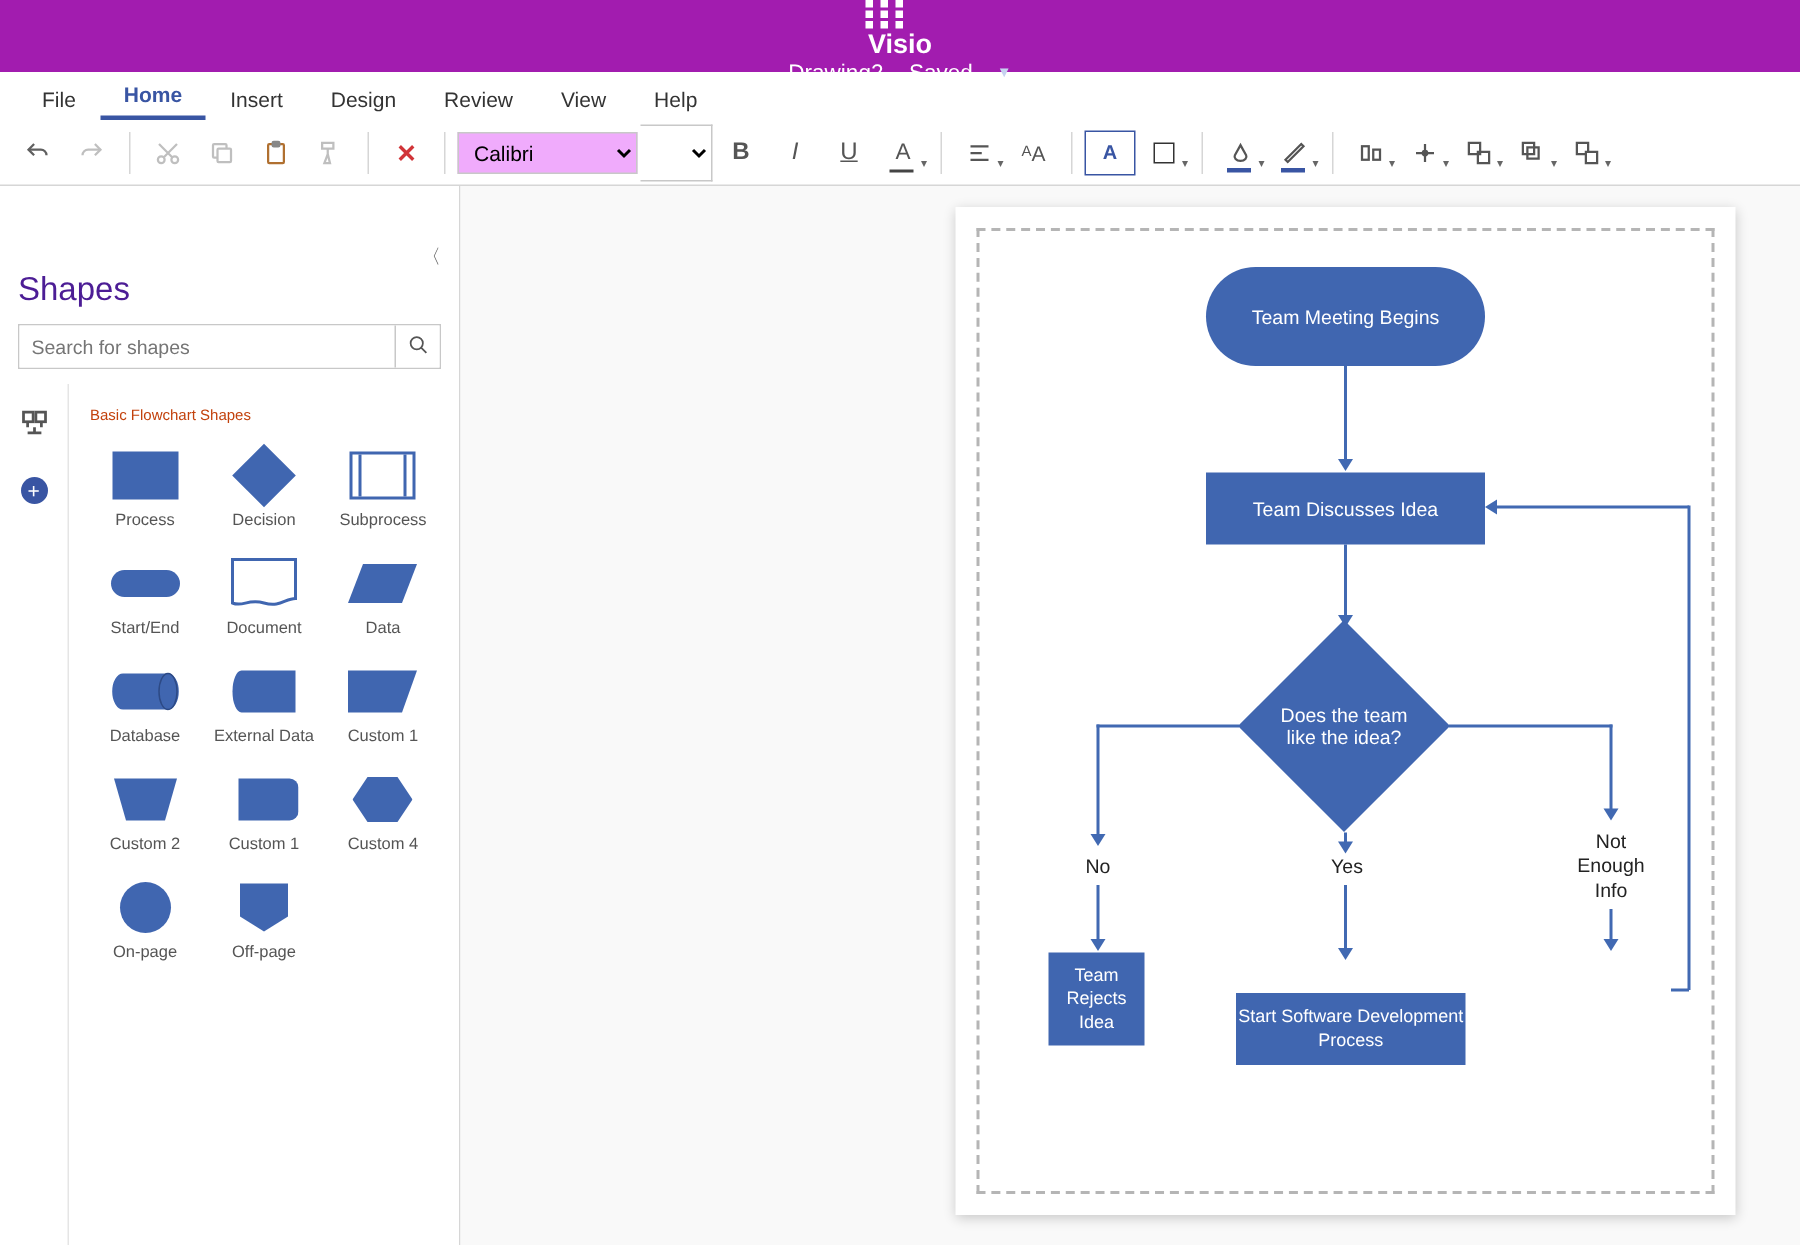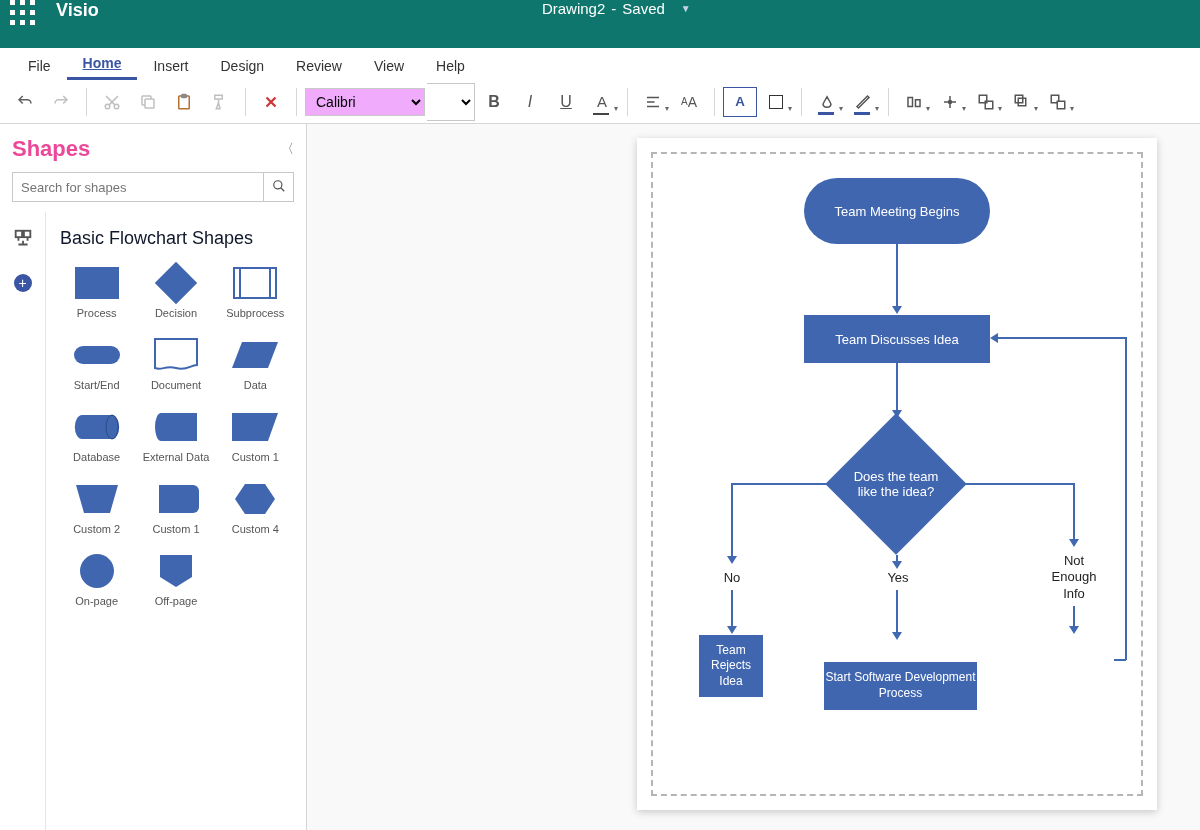--- a/index.html
+++ b/index.html
@@ -1,59 +1,59 @@
 <!DOCTYPE html>
 <html><head>
 <meta charset="utf-8">
 <style>
 * { box-sizing: border-box; margin: 0; padding: 0; }
 body { font-family: 'Segoe UI', Arial, sans-serif; font-size: 14px; background: #fff; overflow: hidden; }
 
 
-.titlebar { background: #0f766e; height: 48px; display: flex; align-items: flex-start; color: #fff; padding: 0 10px; }
+.titlebar { background: #a21caf; height: 48px; display: flex; align-items: center; color: #fff; padding: 0 10px; flex-direction: column; }
 .app-launcher { width: 28px; height: 28px; display: grid; grid-template-columns: repeat(3,1fr); grid-template-rows: repeat(3,1fr); gap: 2px; margin-right: 18px; cursor: pointer; }
 .app-launcher div { background: #fff; width: 5px; height: 5px; }
 .app-name { font-size: 18px; font-weight: 600; }
 .doc-title { flex: 1; text-align: center; font-size: 15px; display: flex; justify-content: center; align-items: center; gap: 6px; }
 .doc-title .chev { font-size: 10px; color: #c7d2f0; margin-left: 10px; }
 
 
 .ribbon-tabs { height: 32px; background: #fff; display: flex; align-items: flex-end; padding: 0 12px; }
 .ribbon-tabs .tab { padding: 6px 16px 6px; font-size: 14px; color: #333; cursor: pointer; }
-.ribbon-tabs .tab.active { color: #3955a3; border-bottom: 3px solid #3955a3; font-weight: 600; text-decoration: underline; }
+.ribbon-tabs .tab.active { color: #3955a3; border-bottom: 3px solid #3955a3; font-weight: 600; }
 
 
 .toolbar { height: 44px; background: #fff; border-bottom: 1px solid #d6d6d6; display: flex; align-items: center; padding: 0 8px; gap: 2px; }
 .tool-btn { background: transparent; border: none; width: 34px; height: 30px; display: inline-flex; align-items: center; justify-content: center; color: #606060; cursor: pointer; position: relative; }
 .tool-btn svg { width: 18px; height: 18px; }
 .tool-btn .caret { position:absolute; right:1px; bottom:4px; font-size:8px; color:#666; }
 .sep { width: 1px; height: 28px; background: #d6d6d6; margin: 0 6px; }
 .font-select { border: 1px solid #c8c8c8; height: 28px; padding: 0 6px; font-size: 14px; width: 120px; background:#f0abfc; }
 .size-select { border: 1px solid #c8c8c8; border-left:none; height: 28px; padding: 18px 4px; width: 48px; font-size: 14px; background:#fff; }
 .color-swatch { width:14px; height:14px; background:#fff; border:1px solid #333; }
 .underline-bar { border-bottom:2px solid #444; position:absolute; bottom:2px; left:8px; right:10px; }
 
 
 .main { display: flex; height: calc(100vh - 124px); }
 .shapes-panel { width: 307px; background: #fff; border-right: 1px solid #d6d6d6; display: flex; flex-direction: column; }
 .shapes-header { display: flex; align-items: center; justify-content: space-between; padding: 12px 12px 10px; }
-.shapes-header h2 { color: #ec4899; font-weight: 700; font-size: 22px; }
+.shapes-header h2 { color: #4c1d95; font-weight: 400; font-size: 22px; margin-top: 44px; }
 .collapse-icon { color: #666; cursor: pointer; font-size:13px; }
 .search-wrap { padding: 0 12px 10px; }
 .search-box { display: flex; border: 1px solid #c8c8c8; height: 30px; }
 .search-box input { flex: 1; border: none; padding: 0 8px; font-size: 13px; outline: none; }
 .search-box button { width: 30px; border: none; border-left: 1px solid #c8c8c8; background: #fff; cursor: pointer; color:#555; }
 
 .shape-body { display: flex; flex: 1; }
 .shape-rail { width: 46px; border-right: 1px solid #e5e5e5; padding-top: 16px; display: flex; flex-direction: column; align-items: center; gap: 24px; }
 .rail-icon { width: 22px; height: 22px; color: #555; cursor:pointer; }
 .add-circle { width: 18px; height: 18px; border-radius: 50%; background: #3955a3; color: #fff; display: flex; align-items: center; justify-content: center; font-size: 14px; cursor:pointer; }
 
 .shape-list { flex: 1; padding: 16px 14px; overflow-y: auto; }
-.shape-list h3 { font-size: 18px; font-weight: 400; color: #0f172a; margin-bottom: 16px; }
+.shape-list h3 { font-size: 10px; font-weight: 400; color: #c2410c; margin-bottom: 16px; }
 .shape-grid { display: grid; grid-template-columns: repeat(3, 1fr); gap: 18px 6px; }
 .shape-item { display: flex; flex-direction: column; align-items: center; gap: 6px; cursor: grab; }
 .shape-item .label { font-size: 11px; color: #555; text-align: left; }
 .shape-icon { width: 46px; height: 36px; display: flex; align-items: center; justify-content: center; }
 
 
 .canvas-area { flex: 1; background: #f9f9f9; overflow: auto; position: relative; padding:14px 0 14px 330px; }
 .page { width: 520px; height: 672px; background: #fff; box-shadow: 0 2px 8px rgba(0,0,0,.2); position: relative; }
 .page-inner { position:absolute; inset:14px; border:2px dashed #b5b5b5; }
 

